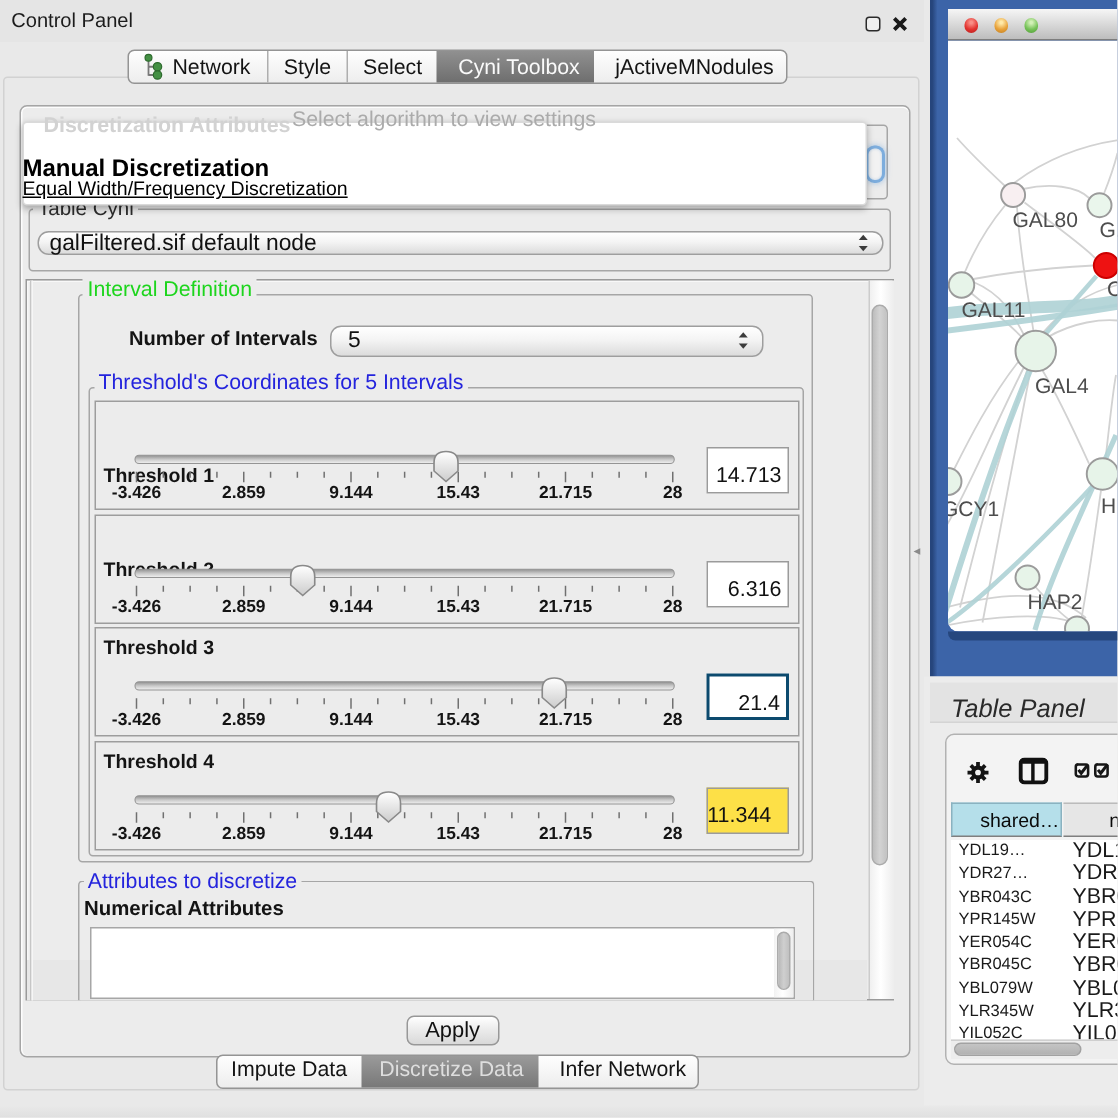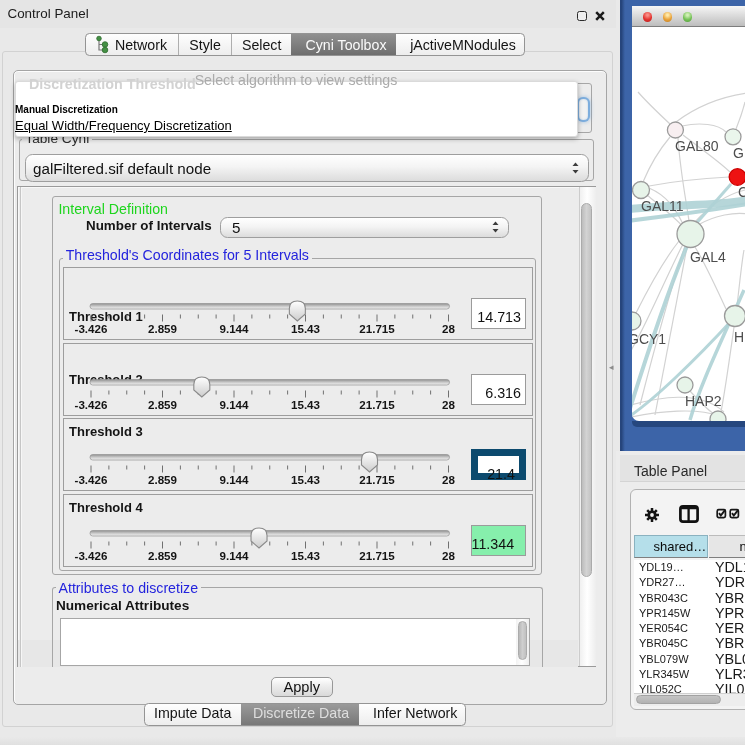--- a/index.html
+++ b/index.html
@@ -50,38 +50,38 @@
 <div class="groupbox" style="left:19px;top:83px;width:573px;height:50px;"></div>
 
 <div class="abs" style="left:576.5px;top:96.5px;width:13px;height:25px;border:2.5px solid rgba(95,155,215,0.8);border-radius:6px;background:#f2f2f2;box-shadow:0 0 4px rgba(95,155,215,0.55), inset 0 0 2px rgba(95,155,215,0.4);"></div>
 <svg class="abs" style="left:570.5px;top:102.5px;opacity:0.5;" width="7" height="12" viewBox="0 0 7 12">
     <path d="M0.5 4 L3.5 0.5 L6.5 4 Z" fill="#555"></path>
     <path d="M0.5 8 L3.5 11.5 L6.5 8 Z" fill="#555"></path>
   </svg>
 
 <div class="groupbox" style="left:19px;top:139px;width:575px;height:42px;"></div>
 <div class="glabel" style="left:22.3px;top:130.5px;color:#2d2d2d;font-size:13.7px;">Table Cyni</div>
-<div class="combo" style="left:25px;top:153.5px;width:563.5px;height:28px;">
+<div class="combo" style="left:25px;top:153.5px;width:563.5px;height:16px;">
   <div class="ctext">galFiltered.sif default node</div>
   <svg class="updown" viewBox="0 0 7 12">
       <path d="M0.5 4 L3.5 0.5 L6.5 4 Z" fill="#3c3c3c"></path>
       <path d="M0.5 8 L3.5 11.5 L6.5 8 Z" fill="#3c3c3c"></path>
     </svg>
 </div>
 
 <div class="abs" style="left:17px;top:185.5px;width:579px;height:481.5px;border:1px solid #9a9a9a;background:#ececec;box-shadow:inset 1px 1px 0 #f8f8f8;"></div>
 
 <div class="abs" style="left:578.5px;top:186.5px;width:17px;height:479.5px;background:linear-gradient(90deg,#f0f0f0,#ffffff 45%,#ededed);border-left:1px solid #cccccc;"></div>
 <div class="abs" style="left:581px;top:203px;width:10.5px;height:374px;background:linear-gradient(90deg,#bdbdbd,#d3d3d3 50%,#c3c3c3);border:1px solid #ababab;border-radius:6px;"></div>
 <div class="abs" style="left:18px;top:640px;width:560px;height:26.5px;background:#e7e7e7;"></div>
 <div class="abs" style="left:19.5px;top:186.5px;width:1px;height:480px;background:#c6c6c6;"></div>
 <div class="abs" style="left:20.5px;top:186.5px;width:1px;height:480px;background:#f6f6f6;"></div>
 
 <div class="groupbox" style="left:52px;top:196px;width:490px;height:379px;"></div>
-<div class="glabel" style="left:55.4px;top:201px;color:#1dd51d;font-size:14.2px;">Interval Definition</div>
+<div class="glabel" style="left:55.4px;top:185px;color:#1dd51d;font-size:14.2px;">Interval Definition</div>
 
 <div class="abs bold" style="left:86px;top:218px;font-size:13.4px;color:#141414;">Number of Intervals</div>
 <div class="combo" style="left:220px;top:217px;width:289px;height:20.5px;">
   <div class="ctext" style="left:11px;">5</div>
   <svg class="updown" viewBox="0 0 7 12">
       <path d="M0.5 4 L3.5 0.5 L6.5 4 Z" fill="#3c3c3c"></path>
       <path d="M0.5 8 L3.5 11.5 L6.5 8 Z" fill="#3c3c3c"></path>
     </svg>
 </div>
 
@@ -163,21 +163,21 @@
  <g transform="translate(306.50,0)">
   <path d="M-8,41.5 L-8,47 L0,54 L8,47 L8,41.5 Q8,34 0,34 Q-8,34 -8,41.5 Z" fill="url(#thc)" stroke="#898989" stroke-width="1.1"></path>
  </g>
 </svg>
 <div class="abs bold" style="left:61.0px;top:473.0px;width:60px;text-align:center;font-size:11.6px;color:#141414;">-3.426</div>
 <div class="abs bold" style="left:132.5px;top:473.0px;width:60px;text-align:center;font-size:11.6px;color:#141414;">2.859</div>
 <div class="abs bold" style="left:204.0px;top:473.0px;width:60px;text-align:center;font-size:11.6px;color:#141414;">9.144</div>
 <div class="abs bold" style="left:275.5px;top:473.0px;width:60px;text-align:center;font-size:11.6px;color:#141414;">15.43</div>
 <div class="abs bold" style="left:347.0px;top:473.0px;width:60px;text-align:center;font-size:11.6px;color:#141414;">21.715</div>
 <div class="abs bold" style="left:418.5px;top:473.0px;width:60px;text-align:center;font-size:11.6px;color:#141414;">28</div>
-<div class="abs" style="left:470.5px;top:449.0px;width:55.5px;height:31px;background:#fff;border:7px solid #0c4a6e;font-size:14.3px;color:#111;text-align:right;line-height:37px;padding-right:4px;">21.4</div>
+<div class="abs" style="left:470.5px;top:449.0px;width:55.5px;height:31px;background:#fff;border:2px solid #0c4a6e;font-size:14.3px;color:#111;text-align:right;line-height:37px;padding-right:4px;">21.4</div>
 
 <div class="abs" style="left:63.0px;top:493.5px;width:469.5px;height:73.0px;border:1px solid #9d9d9d;background:#ececec;"></div>
 <div class="abs bold" style="left:69.0px;top:499.5px;font-size:13px;color:#141414;">Threshold 4</div>
 <svg class="abs" style="left:63.0px;top:493.5px;" width="470" height="73" viewBox="0 0 470 73">
  <defs>
   <linearGradient id="tgd" x1="0" y1="0" x2="0" y2="1">
         <stop offset="0" stop-color="#8f8f8f"></stop>
         <stop offset="0.5" stop-color="#c9c9c9"></stop>
         <stop offset="1" stop-color="#f2f2f2"></stop>
       </linearGradient>
@@ -191,21 +191,21 @@
  <g transform="translate(196.02,0)">
   <path d="M-8,41.5 L-8,47 L0,54 L8,47 L8,41.5 Q8,34 0,34 Q-8,34 -8,41.5 Z" fill="url(#thd)" stroke="#898989" stroke-width="1.1"></path>
  </g>
 </svg>
 <div class="abs bold" style="left:61.0px;top:548.5px;width:60px;text-align:center;font-size:11.6px;color:#141414;">-3.426</div>
 <div class="abs bold" style="left:132.5px;top:548.5px;width:60px;text-align:center;font-size:11.6px;color:#141414;">2.859</div>
 <div class="abs bold" style="left:204.0px;top:548.5px;width:60px;text-align:center;font-size:11.6px;color:#141414;">9.144</div>
 <div class="abs bold" style="left:275.5px;top:548.5px;width:60px;text-align:center;font-size:11.6px;color:#141414;">15.43</div>
 <div class="abs bold" style="left:347.0px;top:548.5px;width:60px;text-align:center;font-size:11.6px;color:#141414;">21.715</div>
 <div class="abs bold" style="left:418.5px;top:548.5px;width:60px;text-align:center;font-size:11.6px;color:#141414;">28</div>
-<div class="abs" style="left:470.5px;top:524.5px;width:55.5px;height:31px;background:#86efac;border:1px solid #9b9b9b;font-size:14.3px;color:#111;text-align:right;line-height:37px;padding-right:20px;">11.344</div>
+<div class="abs" style="left:470.5px;top:524.5px;width:55.5px;height:31px;background:#fde047;border:1px solid #9b9b9b;font-size:14.3px;color:#111;text-align:right;line-height:37px;padding-right:20px;">11.344</div>
 
 <div class="groupbox" style="left:52px;top:587px;width:490.5px;height:80px;border-bottom:none;border-radius:3px 3px 0 0;"></div>
 <div class="glabel" style="left:55.5px;top:579.5px;color:#2424dd;font-size:14.2px;">Attributes to discretize</div>
 <div class="abs bold" style="left:56px;top:598px;font-size:13.6px;color:#141414;">Numerical Attributes</div>
 <div class="abs" style="left:59.5px;top:617.5px;width:470.5px;height:48px;background:#ffffff;border:1px solid #a6a6a6;overflow:hidden;">
   <div style="position:absolute;right:0.5px;top:0.5px;width:13px;height:46px;background:linear-gradient(90deg,#f2f2f2,#fff 45%,#eee);"></div>
   <div style="position:absolute;right:2.5px;top:2.5px;width:9px;height:39px;background:linear-gradient(90deg,#b8b8b8,#cfcfcf 50%,#c0c0c0);border:1px solid #ababab;border-radius:5px;"></div>
 </div>
 
 <div class="abs" style="left:270.5px;top:676.5px;width:62.5px;height:20.5px;border:1px solid #989898;border-radius:5px;background:linear-gradient(#ffffff,#ececec 45%,#d9d9d9);text-align:center;font-size:14.6px;color:#111;line-height:19px;">Apply</div>
@@ -276,21 +276,21 @@
     <text x="690" y="262">GAL4</text>
     <text x="628" y="344">GCY1</text>
     <text x="734" y="342">H</text>
     <text x="685" y="406">HAP2</text>
   </g>
 </svg>
 <div class="abs" style="left:632px;top:420.5px;width:113px;height:6.5px;background:#26477e;border-radius:0 0 0 5px;"></div>
 
 <div class="abs" style="left:616px;top:451px;width:129px;height:294px;background:#ececec;"></div>
 <div class="abs" style="left:620px;top:455px;width:125px;height:27px;background:#e3e3e3;border-bottom:1px solid #d4d4d4;"></div>
-<div class="abs" style="left:634px;top:462.5px;font-size:14px;color:#2a2a2a;">Table Panel</div>
+<div class="abs" style="left:634px;top:462.5px;font-size:17px;color:#2a2a2a;font-style:italic;">Table Panel</div>
 <div class="abs" style="left:629.5px;top:489px;width:130px;height:220.5px;background:#f3f3f3;border:1px solid #b2b2b2;border-radius:6px;"></div>
 
 <svg class="abs" style="left:643.5px;top:507px;" width="16" height="16" viewBox="0 0 16 16">
   <g fill="#141414">
       <circle cx="8" cy="8" r="4.6"></circle>
   <g stroke="#141414" stroke-width="2.5">
    <path d="M8 1 V4 M8 12 V15 M1 8 H4 M12 8 H15 M3.2 3.2 L5.4 5.4 M10.6 10.6 L12.8 12.8 M12.8 3.2 L10.6 5.4 M5.4 10.6 L3.2 12.8"></path>
   </g>
   <circle cx="8" cy="8" r="1.9" fill="#f3f3f3"></circle>
     </g>
@@ -310,18 +310,18 @@
 <div class="abs" style="left:633.5px;top:535px;width:74px;height:23px;background:#b5dfea;border:1px solid #8ab2c0;border-bottom:1px solid #7f7f7f;font-size:13px;color:#0a0a0a;line-height:21px;padding-left:19px;">shared…</div>
 <div class="abs" style="left:708.5px;top:535px;width:37px;height:23px;background:#e6e6e6;border-top:1px solid #bbb;border-bottom:1px solid #7f7f7f;font-size:13px;color:#0a0a0a;line-height:21px;padding-left:31px;">n</div>
 <div class="abs" style="left:633.5px;top:560px;width:112px;height:133px;background:#fff;overflow:hidden;">
   <div style="position:absolute;left:5.5px;top:0;font-size:11px;color:#1a1a1a;line-height:15.3px;">YDL19…<br>YDR27…<br>YBR043C<br>YPR145W<br>YER054C<br>YBR045C<br>YBL079W<br>YLR345W<br>YIL052C</div>
   <div style="position:absolute;left:81.5px;top:0;font-size:14.3px;color:#1a1a1a;line-height:15.3px;">YDL1<br>YDR2<br>YBR0<br>YPR1<br>YER0<br>YBR0<br>YBL0<br>YLR3<br>YIL0</div>
 </div>
 <div class="abs" style="left:633.5px;top:693px;width:112px;height:13px;background:#ededed;border-top:1px solid #cfcfcf;"></div>
 <div class="abs" style="left:636px;top:695px;width:85px;height:9px;background:linear-gradient(#c4c4c4,#b2b2b2);border:1px solid #a2a2a2;border-radius:5px;"></div>
 
 <div class="abs" style="left:14.8px;top:80.6px;width:563.2px;height:56px;background:#ffffff;border:1px solid #dadada;border-radius:3px;box-shadow:0 2px 5px rgba(0,0,0,0.3);"></div>
-<div class="abs bold" style="left:29px;top:75.5px;font-size:14.3px;color:#d2d2d2;">Discretization Threshold</div>
+<div class="abs bold" style="left:29px;top:75.5px;font-size:14.3px;color:#d2d2d2;">Discretization Attributes</div>
 <div class="abs" style="left:0;top:72px;width:592px;text-align:center;font-size:14.2px;color:#ababab;">Select algorithm to view settings</div>
-<div class="abs bold" style="left:15px;top:103.5px;font-size:10px;color:#000;">Manual Discretization</div>
+<div class="abs bold" style="left:15px;top:103.5px;font-size:16px;color:#000;">Manual Discretization</div>
 <div class="abs" style="left:15px;top:118px;font-size:13px;color:#000;text-decoration:underline;">Equal Width/Frequency Discretization</div>
 
 <div class="abs" style="left:0;top:737px;width:745px;height:8px;background:linear-gradient(#e9e9e9,#e0e0e0);"></div>
 
 </body></html>

